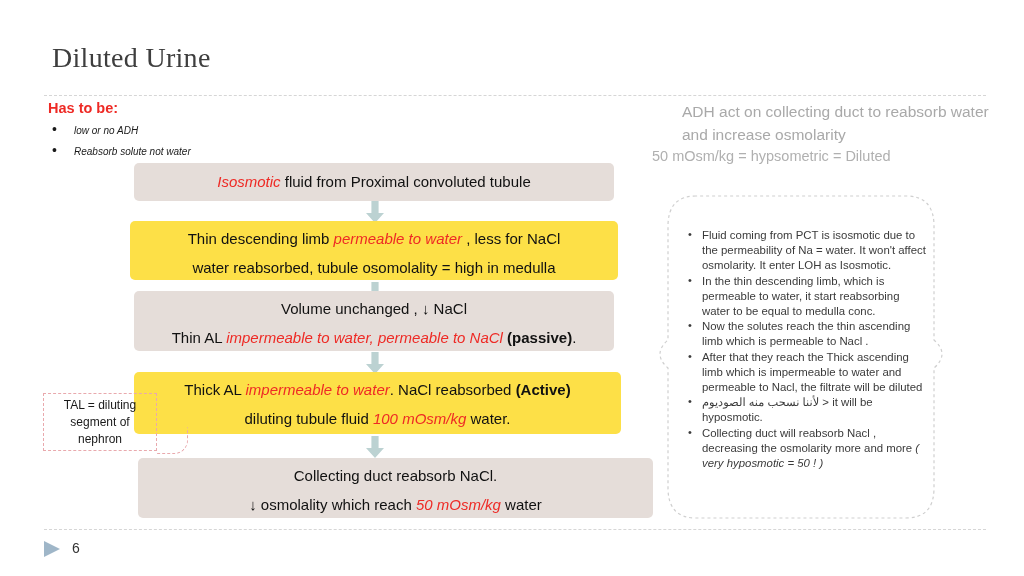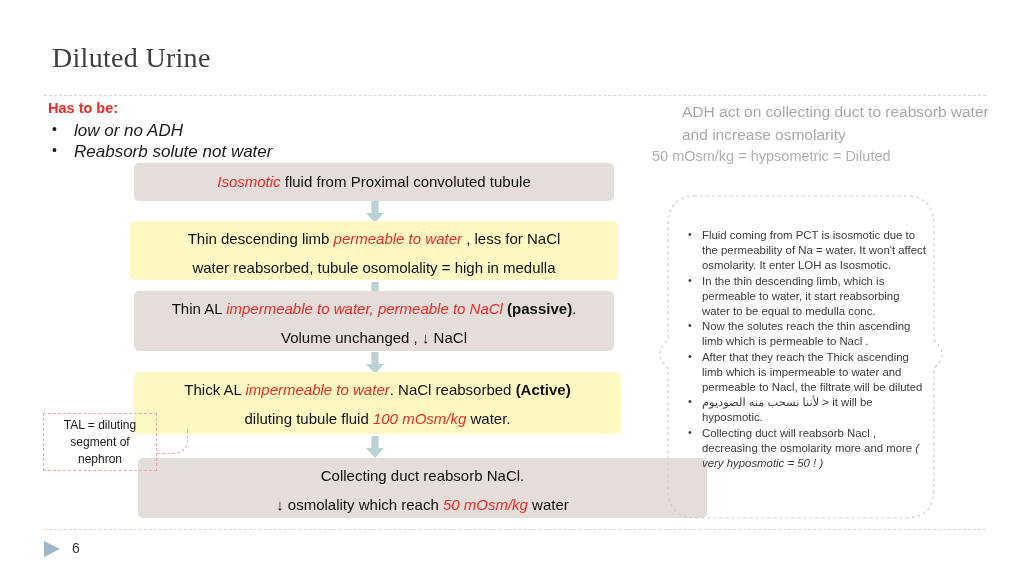--- a/index.html
+++ b/index.html
@@ -52,21 +52,21 @@
     top: 120px;
     width: 330px;
     margin: 0;
     padding: 0;
     list-style: none;
   }
   .hastobe-list li {
     position: relative;
     padding-left: 26px;
     font-style: italic;
-    font-size: 17px;
+    font-size: 10px;
     line-height: 21px;
     color: #1a1a1a;
   }
   .hastobe-list li::before {
     content: "\2022";
     position: absolute;
     left: 4px;
     top: -1px;
     font-style: normal;
     font-size: 14px;
@@ -78,48 +78,48 @@
     position: absolute;
     box-sizing: border-box;
     border-radius: 5px;
     text-align: center;
     font-size: 15px;
     line-height: 29px;
     color: #111111;
     padding: 3px 14px;
   }
   .flowbox.beige { background: #e5ddd9; }
-  .flowbox.cyan  { background: #fef9c3; }
+  .flowbox.cyan  { background: #fde047; }
 
   .fb1 { left: 134px; top: 163px; width: 480px; height: 38px; line-height: 32px; }
   .fb2 { left: 130px; top: 221px; width: 488px; height: 59px; }
   .fb3 { left: 134px; top: 291px; width: 480px; height: 60px; }
   .fb4 { left: 134px; top: 372px; width: 487px; height: 62px; }
-  .fb5 { left: 138px; top: 458px; width: 569px; height: 60px; }
+  .fb5 { left: 138px; top: 458px; width: 515px; height: 60px; }
   .redi  { color: #ee2a25; font-style: italic; }
   .bold  { font-weight: bold; }
 
   
   .arrow {
     position: absolute;
     width: 18px;
     height: 22px;
     background: #bcd2d2;
     clip-path: polygon(30% 0%, 70% 0%, 70% 55%, 100% 55%, 50% 100%, 0% 55%, 30% 55%);
   }
   .ar1 { left: 366px; top: 201px; }
   .ar2 { left: 366px; top: 282px; }
   .ar3 { left: 366px; top: 352px; }
   .ar4 { left: 366px; top: 436px; }
 
   
   .tal-callout {
     position: absolute;
     left: 43px;
-    top: 413px;
+    top: 393px;
     width: 114px;
     height: 58px;
     box-sizing: border-box;
     border: 1px dashed #e9a9ad;
     text-align: center;
     font-size: 12px;
     line-height: 17px;
     color: #1a1a1a;
     padding-top: 3px;
   }
@@ -241,22 +241,22 @@
 <div class="arrow ar1"></div>
 
 <div class="flowbox cyan fb2">
   <div><span>Thin descending limb </span><span class="redi">permeable to water</span><span> , less for NaCl</span></div>
   <div>water reabsorbed, tubule osomolality = high in medulla</div>
 </div>
 
 <div class="arrow ar2"></div>
 
 <div class="flowbox beige fb3">
+  <div>Volume unchanged ,  ↓ NaCl</div>
   <div><span>Thin AL </span><span class="redi">impermeable to water, permeable to NaCl</span><span class="bold"> (passive)</span><span>.</span></div>
-  <div>Volume unchanged ,  ↓ NaCl</div>
 </div>
 
 <div class="arrow ar3"></div>
 
 <div class="flowbox cyan fb4">
   <div><span>Thick AL </span><span class="redi">impermeable to water</span><span>. NaCl reabsorbed </span><span class="bold">(Active)</span></div>
   <div><span>diluting tubule fluid </span><span class="redi">100 mOsm/kg</span><span> water.</span></div>
 </div>
 
 <div class="arrow ar4"></div>

